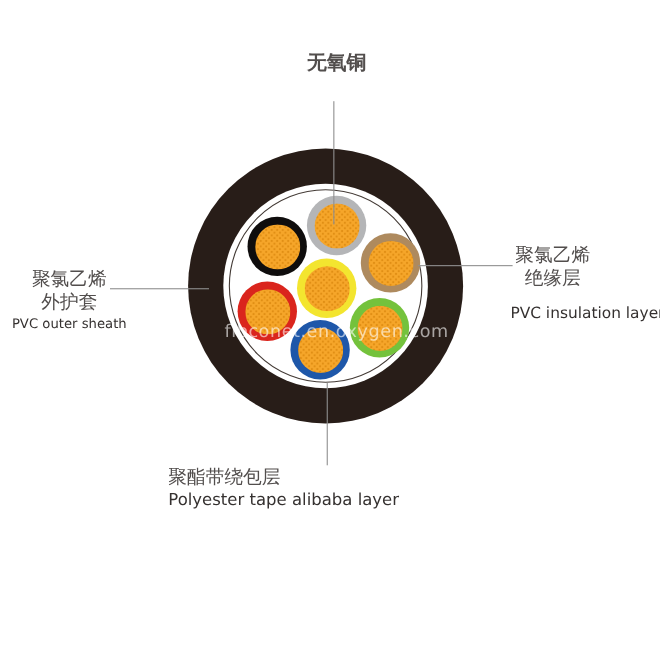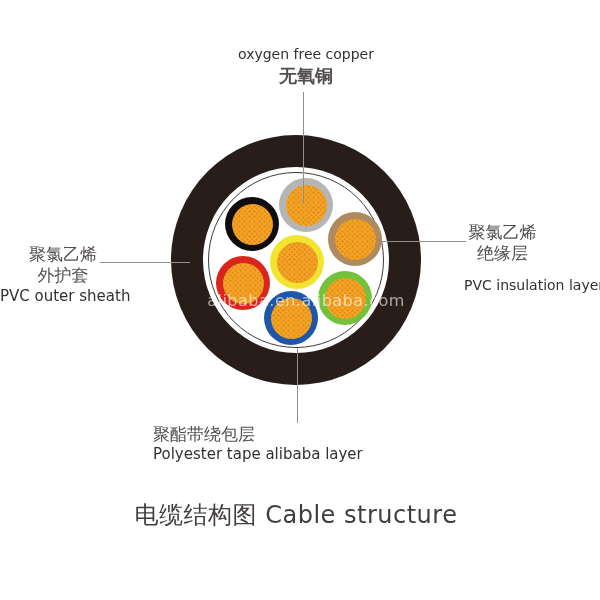--- a/index.html
+++ b/index.html
@@ -56,39 +56,38 @@
   .ld-bottom{left:297px;top:348px;width:1.3px;height:75px;}
 
   
   .lbl{position:absolute;line-height:1.25;}
   .zh{color:#524e4d;font-size:17px;}
   .en{color:#353130;font-size:14px;}
   .lbl-top{left:186px;top:46px;width:240px;text-align:center;}
   .lbl-top .en{font-size:14px;}
   .lbl-top .zh{font-size:18px;line-height:1.3;font-weight:bold;}
   .lbl-left{left:0;top:244px;width:126px;text-align:center;}
-  .lbl-left .en{font-size:15px;white-space:nowrap;}
+  .lbl-left .en{font-size:12px;white-space:nowrap;}
   .lbl-right-zh{left:455px;top:222px;width:95px;text-align:center;}
   .lbl-right-en{left:464px;top:277px;white-space:nowrap;}
   .lbl-bottom{left:153px;top:424px;width:290px;text-align:left;}
   .lbl-bottom .en{font-size:15px;white-space:nowrap;}
 
   
   .title{
     position:absolute;left:0;top:499px;width:592px;text-align:center;
     font-size:24px;color:#413d3c;font-weight:500;letter-spacing:.5px;
   }
 </style>
 </head>
 <body>
 
 <div class="stage">
 
   <div class="lbl lbl-top">
-    <div class="en">oxygen free copper</div>
     <div class="zh">无氧铜</div>
   </div>
 
   <div class="lbl lbl-left">
     <div class="zh">聚氯乙烯</div>
     <div class="zh">外护套</div>
     <div class="en">PVC outer sheath</div>
   </div>
 
   <div class="lbl lbl-right-zh">
@@ -127,17 +126,16 @@
         <div class="core"></div>
       </div>
     <div class="wire pos-green" style="background: rgb(116, 194, 60);">
         <div class="core"></div>
       </div>
     <div class="wire pos-blue" style="background: rgb(30, 87, 169);">
         <div class="core"></div>
       </div>
   </div>
 
-  <div class="watermark">alibaba.en.alibaba.com</div>
+  <div class="watermark">fibconet.en.oxygen.com</div>
 
-  <div class="title">电缆结构图 Cable structure</div>
 
 </div>
 
 </body></html>

